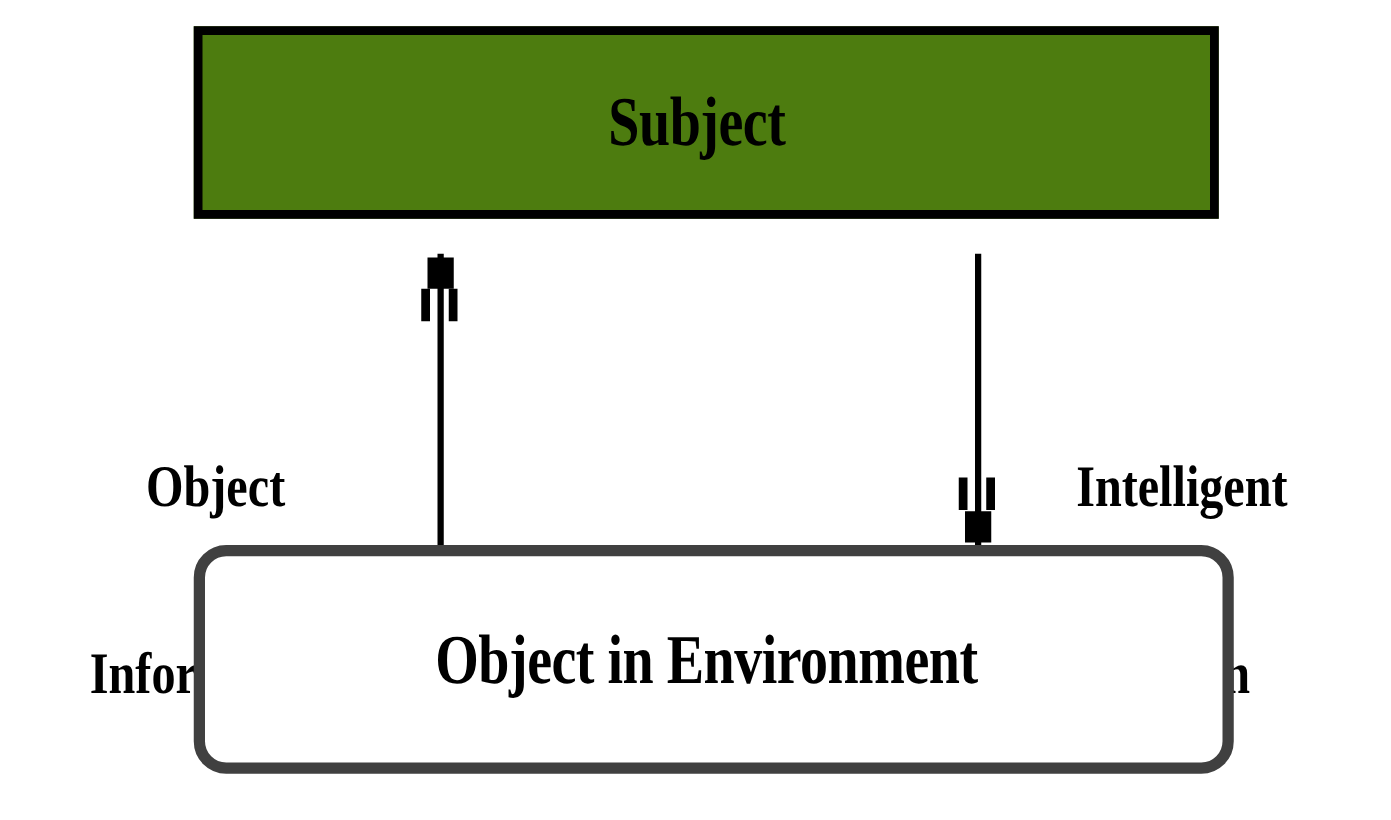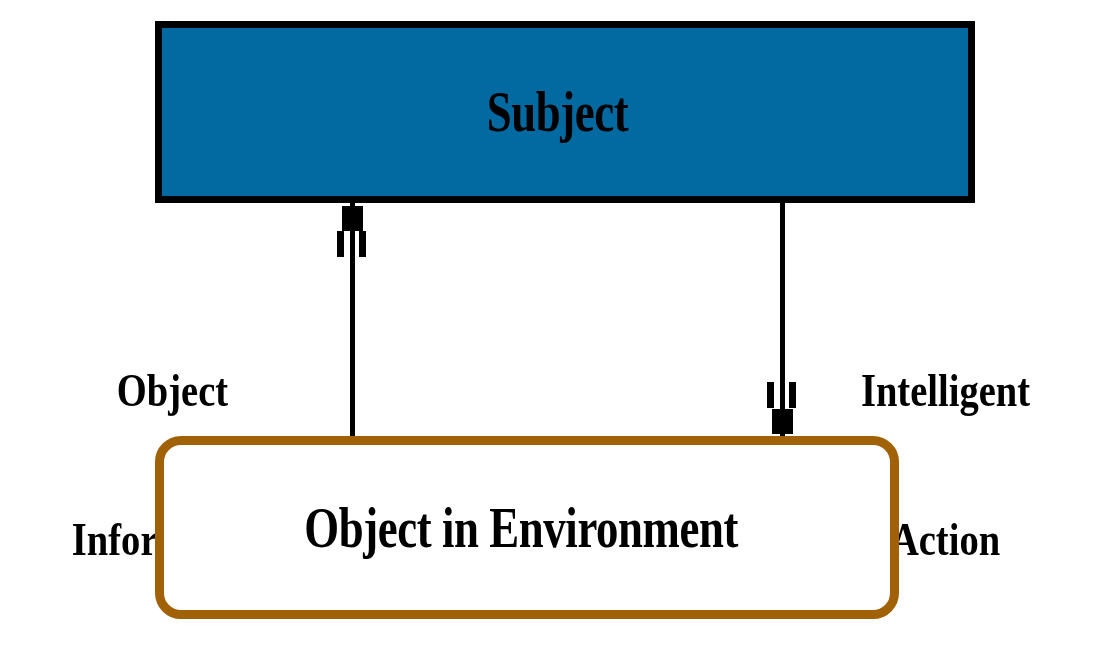--- a/index.html
+++ b/index.html
@@ -22,38 +22,38 @@
     width: 1113px;
     height: 656px;
   }
 
   
   .node-subject {
     position: absolute;
     left: 155px;
     top: 21px;
     width: 820px;
-    height: 182px;
+    height: 154px;
     box-sizing: border-box;
     border: 7px solid #000000;
-    background: #0369a1;
+    background: #4d7c0f;
     display: flex;
     align-items: center;
     justify-content: center;
   }
 
   
   .node-object {
     position: absolute;
     left: 155px;
     top: 436px;
-    width: 744px;
+    width: 832px;
     height: 183px;
     box-sizing: border-box;
-    border: 9px solid #a16207;
+    border: 9px solid #404040;
     border-radius: 26px;
     background: #ffffff;
     display: flex;
     align-items: center;
     justify-content: center;
   }
 
   .node-label {
     color: #000000;
     font-weight: bold;

